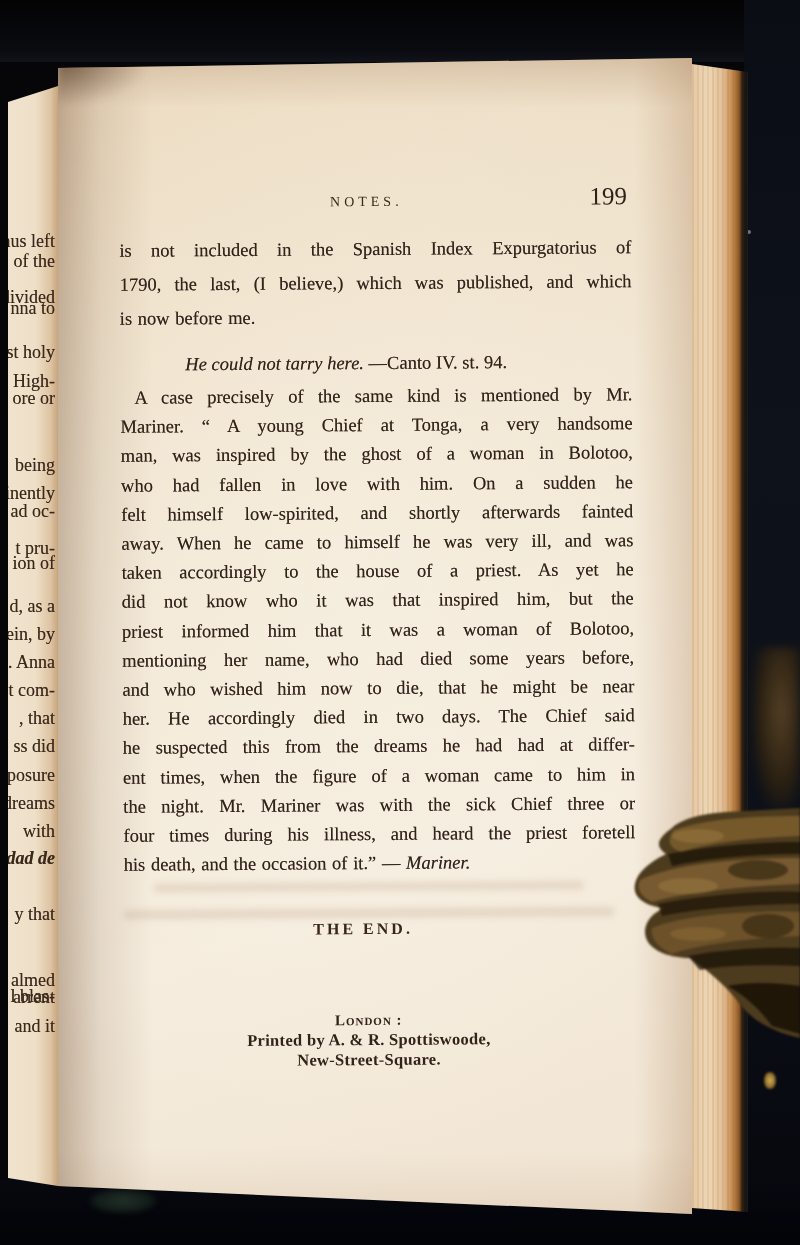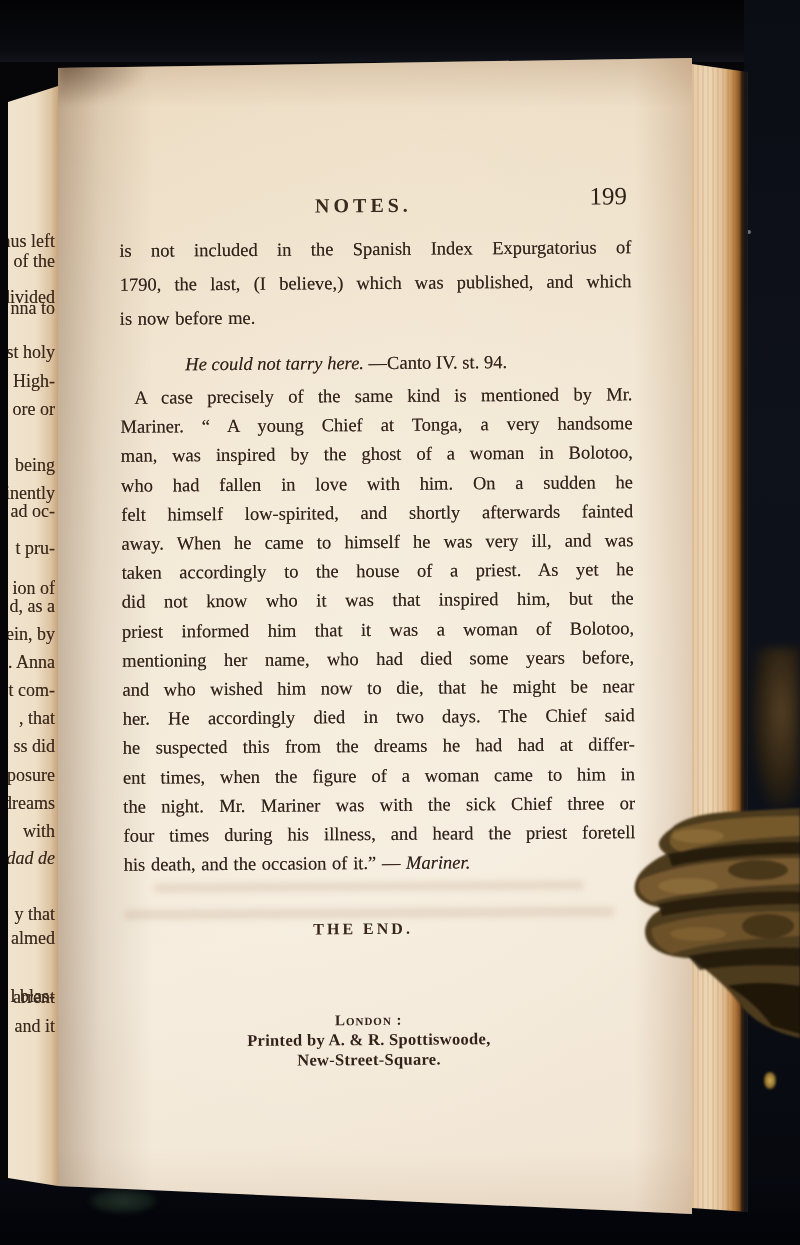--- a/index.html
+++ b/index.html
@@ -16,21 +16,21 @@
   .speck{position:absolute;border-radius:50%;background:#cfd4d8;opacity:.75;filter:blur(.4px);}
   .marble{position:absolute;left:88px;top:1188px;width:70px;height:26px;border-radius:50%;
     background:radial-gradient(ellipse,#2a3a31 0%,#15211b 55%,transparent 75%);filter:blur(2px);opacity:.8;}
 
   
   .left-strip{position:absolute;left:8px;top:86px;width:50px;height:1104px;overflow:hidden;
     background:linear-gradient(to right,#f0e3cd 0%,#eedfc7 55%,#ddc4a3 85%,#c7a57d 100%);
     clip-path:polygon(0 16px,100% 0,100% 1100px,0 1092px);}
   .frag{position:absolute;right:3px;white-space:nowrap;font-size:18px;color:#3a281b;
     text-shadow:0 0 .5px rgba(58,40,27,.55);}
-  .frag.it{font-style:italic;}
+  .frag.it{font-style:italic;font-weight:bold;}
 
   
   .main-page{position:absolute;left:58px;top:56px;width:634px;height:1162px;
     clip-path:polygon(0 12px,100% 2px,100% 1158px,0 1130px);
     background:
       radial-gradient(120% 85% at 45% 42%,rgba(255,252,245,.30),transparent 62%),
       linear-gradient(to right,rgba(116,82,52,.40) 0,rgba(116,82,52,.14) 42px,transparent 95px),
       linear-gradient(to left,rgba(168,122,80,.30) 0,transparent 58px),
       linear-gradient(to bottom,rgba(146,106,68,.26) 0,transparent 52px),
       linear-gradient(to top,rgba(170,130,95,.16) 0,transparent 70px),
@@ -44,21 +44,21 @@
     background:
       repeating-linear-gradient(90deg,rgba(125,75,34,.10) 0 2px,transparent 2px 5px),
       linear-gradient(to right,#e6c9a4 0%,#eed7b4 30%,#e2bf95 55%,#c58c4f 72%,#8f5a28 84%,#241a10 90%,#10131a 100%);}
 
   
   .content{position:absolute;left:60px;top:0;width:512px;transform:rotate(-0.4deg);
     transform-origin:50% 40%;color:#31221a;}
   .content .line-shadow{text-shadow:0 0 .5px rgba(49,34,26,.6);}
   .runhead{position:absolute;top:132px;left:0;width:100%;height:34px;}
   .runtitle{position:absolute;left:50%;transform:translateX(-62%);top:6px;
-    font-size:20px;letter-spacing:4px;font-weight:700;color:#3a2a1d;}
+    font-size:14px;letter-spacing:4px;font-weight:400;color:#3a2a1d;}
   .pagenum{position:absolute;right:4px;top:-4px;font-size:25px;color:#2e2018;}
   .para1{position:absolute;top:176px;left:0;width:100%;font-size:18.5px;line-height:34px;word-spacing:1px;}
   .jline{text-align:justify;text-align-last:justify;}
   .plain{text-align:left;}
   .heading{position:absolute;top:297px;left:0;width:100%;text-align:center;font-size:18.5px;
     transform:translateX(-30px);}
   .heading .it{font-style:italic;}
   .para2{position:absolute;top:326px;left:0;width:100%;font-size:18.5px;line-height:29.2px;word-spacing:1px;}
   .indent{padding-left:14px;}
   .smudge{position:absolute;background:rgba(150,108,74,.16);filter:blur(3px);border-radius:4px;}
@@ -93,38 +93,38 @@
 
   <div class="brass-glint"></div>
 
   <div class="left-strip">
     <div class="frag" style="top:145px">nus left</div>
     <div class="frag" style="top:165px">of the</div>
     <div class="frag" style="top:201px">divided</div>
     <div class="frag" style="top:212px">nna to</div>
     <div class="frag" style="top:256px">st holy</div>
     <div class="frag" style="top:285px">High-</div>
-    <div class="frag" style="top:313px">ore or</div>
+    <div class="frag" style="top:302px">ore or</div>
     <div class="frag" style="top:369px">being</div>
     <div class="frag" style="top:397px">inently</div>
     <div class="frag" style="top:415px">ad oc-</div>
     <div class="frag" style="top:452px">t pru-</div>
-    <div class="frag" style="top:492px">ion of</div>
+    <div class="frag" style="top:467px">ion of</div>
     <div class="frag" style="top:510px">d, as a</div>
     <div class="frag" style="top:538px">ein, by</div>
     <div class="frag" style="top:566px">. Anna</div>
     <div class="frag" style="top:594px">t com-</div>
     <div class="frag" style="top:622px">, that</div>
     <div class="frag" style="top:650px">ss did</div>
     <div class="frag" style="top:679px">posure</div>
     <div class="frag" style="top:707px">dreams</div>
     <div class="frag" style="top:735px">with</div>
     <div class="frag it" style="top:762px">dad de</div>
     <div class="frag" style="top:818px">y that</div>
-    <div class="frag" style="top:842px">almed</div>
+    <div class="frag" style="top:884px">almed</div>
     <div class="frag" style="top:900px">l blas-</div>
     <div class="frag" style="top:901px">arrent</div>
     <div class="frag" style="top:930px">and it</div>
   </div>
 
   <div class="fore-edge"></div>
 
   <div class="main-page">
     <div class="top-fold"></div>
 

